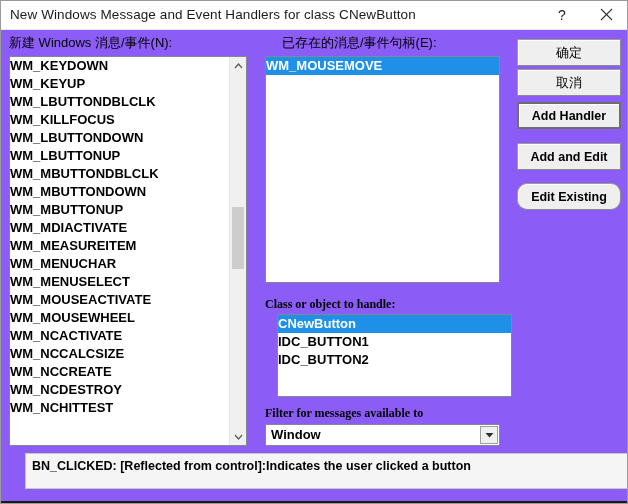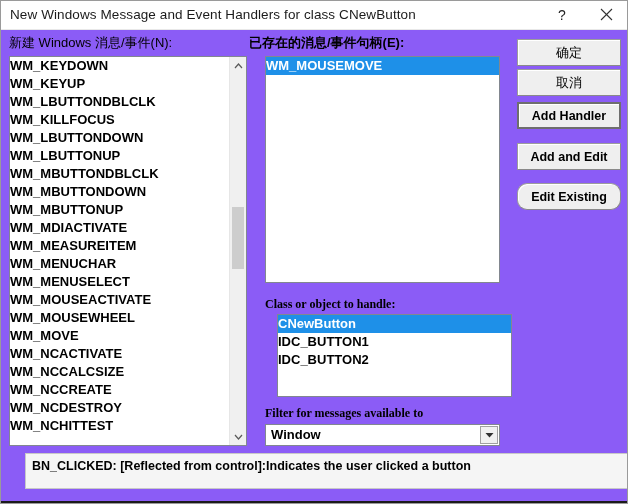--- a/index.html
+++ b/index.html
@@ -256,21 +256,20 @@
         <div class="lb-item">WM_LBUTTONUP</div>
         <div class="lb-item">WM_MBUTTONDBLCLK</div>
         <div class="lb-item">WM_MBUTTONDOWN</div>
         <div class="lb-item">WM_MBUTTONUP</div>
         <div class="lb-item">WM_MDIACTIVATE</div>
         <div class="lb-item">WM_MEASUREITEM</div>
         <div class="lb-item">WM_MENUCHAR</div>
         <div class="lb-item">WM_MENUSELECT</div>
         <div class="lb-item">WM_MOUSEACTIVATE</div>
         <div class="lb-item">WM_MOUSEWHEEL</div>
-        <div class="lb-item">WM_MOVE</div>
         <div class="lb-item">WM_NCACTIVATE</div>
         <div class="lb-item">WM_NCCALCSIZE</div>
         <div class="lb-item">WM_NCCREATE</div>
         <div class="lb-item">WM_NCDESTROY</div>
         <div class="lb-item">WM_NCHITTEST</div>
       </div>
     <div class="vscroll">
       <div class="vs-arrow vs-up">
         <svg width="9" height="6" viewBox="0 0 9 6">
             <polyline points="1,5 4.5,1 8,5" fill="none" stroke="#5a5a5a" stroke-width="1.2"></polyline>
@@ -278,21 +277,21 @@
       </div>
       <div class="vs-thumb" id="msg-scroll-thumb" style="top: 150px; height: 62px;"></div>
       <div class="vs-arrow vs-down">
         <svg width="9" height="6" viewBox="0 0 9 6">
             <polyline points="1,1 4.5,5 8,1" fill="none" stroke="#5a5a5a" stroke-width="1.2"></polyline>
           </svg>
       </div>
     </div>
   </div>
 
-  <div class="field-label" style="left:248px; top:33px;font-weight:bold;">已存在的消息/事件句柄(E):</div>
+  <div class="field-label" style="left:281px; top:33px;">已存在的消息/事件句柄(E):</div>
 
   <div class="listbox" id="existing-list">
     <div class="lb-inner" id="existing-list-inner">
         <div class="lb-item sel">WM_MOUSEMOVE</div>
       </div>
   </div>
 
   <div class="field-label bold-label" style="left:264px; top:296px;">Class or object to handle:</div>
 
   <div class="listbox" id="class-list">

